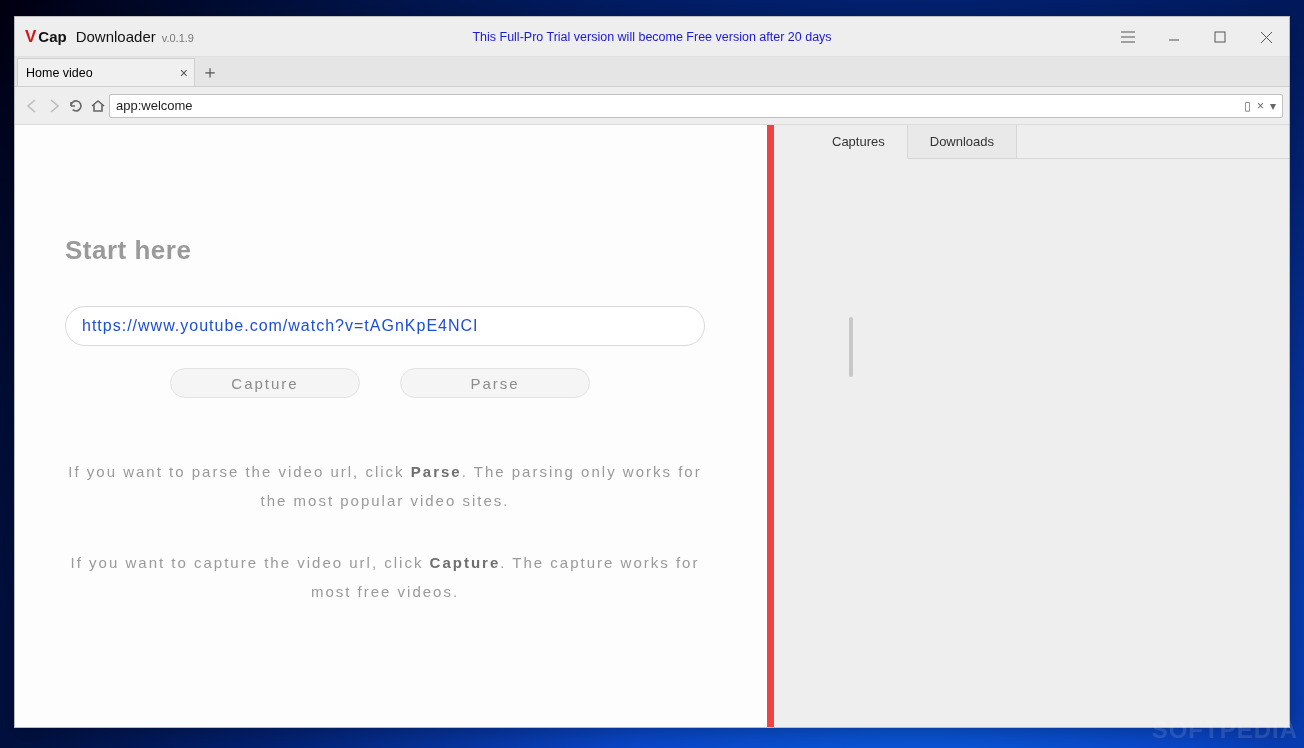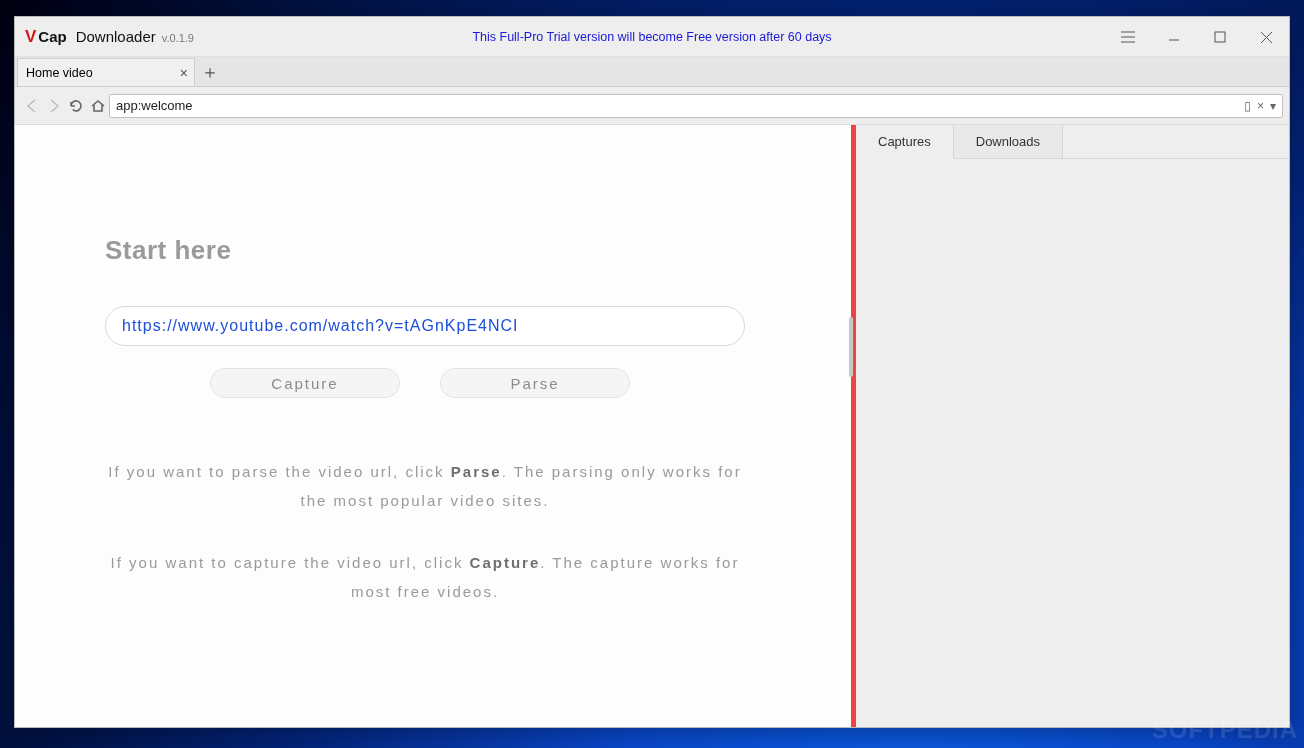--- a/index.html
+++ b/index.html
@@ -60,32 +60,32 @@
   .addr {
     flex:1; height:24px; background:#fff; border:1px solid #c0c0c0; border-radius:2px;
     display:flex; align-items:center; padding:0 6px; font-size:13px; color:#222;
   }
   .addr .right { margin-left:auto; display:flex; align-items:center; gap:6px; color:#666; font-size:12px; }
 
   
   .body { flex:1; display:flex; overflow:hidden; }
   .content { flex:1; background:#fdfdfd; overflow:auto; padding:0; }
   .side {
-    width: 438px; background:#eeeeee; border-left:5px solid #ef4444;
-    display:flex; flex-direction:column;
+    width: 522px; background:#eeeeee; border-left:7px solid #ef4444;
+    display:flex; flex-direction:column;padding-left:36px;
   }
   .sidetabs { display:flex; height:34px; }
   .sidetab { padding:0 22px; font-size:13px; color:#333; display:flex; align-items:center;
              border-right:1px solid #d6d6d6; border-bottom:1px solid #d6d6d6; background:#e9e9e9;}
   .sidetab.active { background:#eeeeee; border-bottom:1px solid #eeeeee; }
   .sidetabs-filler { flex:1; border-bottom:1px solid #d6d6d6; }
   .side-body { flex:1; }
 
   
-  .welcome { padding: 110px 90px 0 90px; color:#8e8e8e; }
+  .welcome { padding: 110px 90px 0 50px; color:#8e8e8e; }
   .welcome h1 { font-size:26px; font-weight:700; color:#9a9a9a; letter-spacing:.5px; margin-bottom:40px;}
   .url-in {
     width: 640px; height:40px; border:1px solid #d9d9d9; border-radius:20px;
     background:#fff; padding:0 16px; font-size:16px; color:#1d4ed8;
     letter-spacing:1px; outline:none;
   }
   .btnrow { display:flex; gap:40px; margin:22px 0 60px 105px; }
   .pill {
     width:190px; height:30px; border-radius:15px; background:#f5f5f5;
     border:1px solid #e3e3e3; color:#8c8c8c; font-size:15px; letter-spacing:2px;
@@ -112,21 +112,21 @@
 
 <div class="window">
 
   <div class="titlebar">
     <div class="logo-area">
       <span class="logo-v">V</span>
       <span class="logo-cap">Cap</span>
       <span class="logo-dl">Downloader</span>
       <span class="logo-ver">v.0.1.9</span>
     </div>
-    <div class="banner">This Full-Pro Trial version will become Free version after 60 days</div>
+    <div class="banner">This Full-Pro Trial version will become Free version after 20 days</div>
     <div class="winbtns">
       <div class="winbtn">
         <svg width="16" height="14">
             <path d="M1 2h14M1 7h14M1 12h14"></path>
           </svg>
       </div>
       <div class="winbtn">
         <svg width="14" height="14">
             <path d="M2 10h10"></path>
           </svg>

